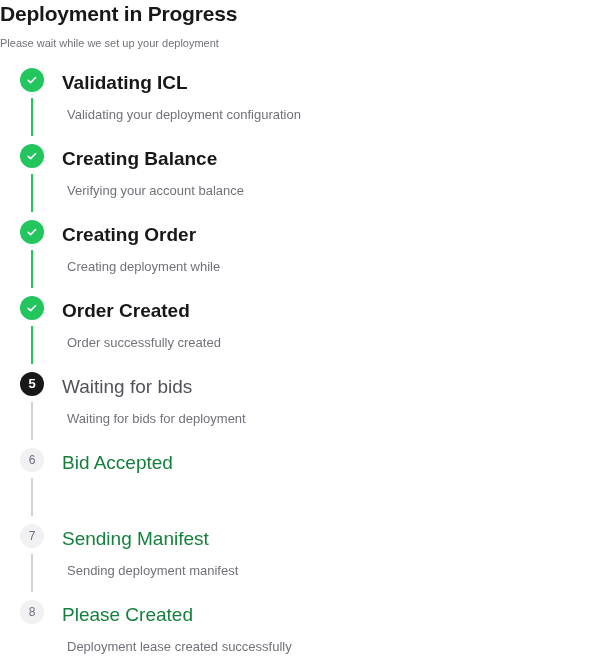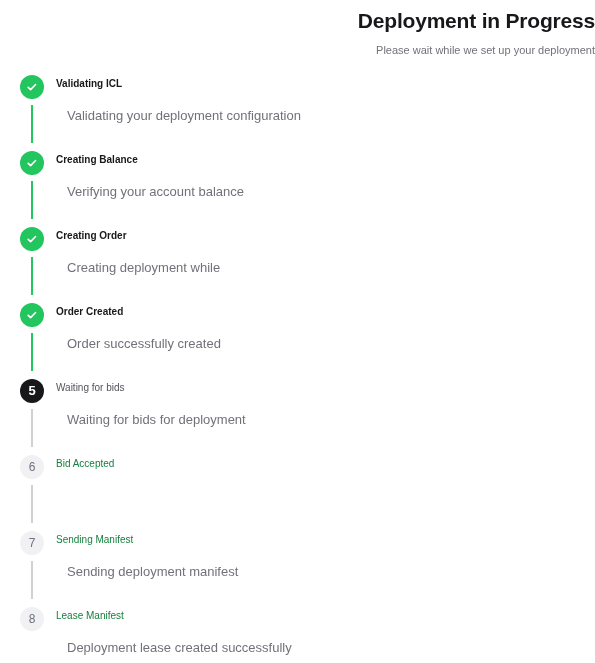--- a/index.html
+++ b/index.html
@@ -18,22 +18,22 @@
   .page {
     width: 595px;
     height: 663px;
     position: relative;
     box-sizing: border-box;
     overflow: hidden;
   }
 
   
   .header {
-    padding-top: 7px;
-    text-align: right;
+    padding-top: 0;
+    text-align: left;
   }
   .page-title {
     margin: 0;
     font-size: 21px;
     line-height: 28px;
     font-weight: bold;
     color: #18181b;
     letter-spacing: -0.2px;
   }
   .page-subtitle {
@@ -113,22 +113,22 @@
   .connector.grey  { background: #d0d0d5; }
 
   .step-body {
     position: absolute;
     left: 36px;
     top: -1px;
     right: 12px;
   }
 
   .step-title {
-    margin: 0;
-    font-size: 10px;
+    margin: 6px;
+    font-size: 19px;
     line-height: 19px;
   }
   .step-title.completed {
     color: #18181b;
     font-weight: bold;
   }
   .step-title.active {
     color: #52525b;
     font-weight: normal;
   }
@@ -240,19 +240,19 @@
         <div class="step-body">
           <p class="step-title pending">Sending Manifest</p>
           <p class="step-desc">Sending deployment manifest</p>
         </div>
       </div>
       <div class="step">
         <div class="step-marker pending">
           <span class="step-number">8</span>
         </div>
         <div class="step-body">
-          <p class="step-title pending">Lease Manifest</p>
+          <p class="step-title pending">Please Created</p>
           <p class="step-desc">Deployment lease created successfully</p>
         </div>
       </div>
     </div>
 
 </div>
 
 </body></html>

